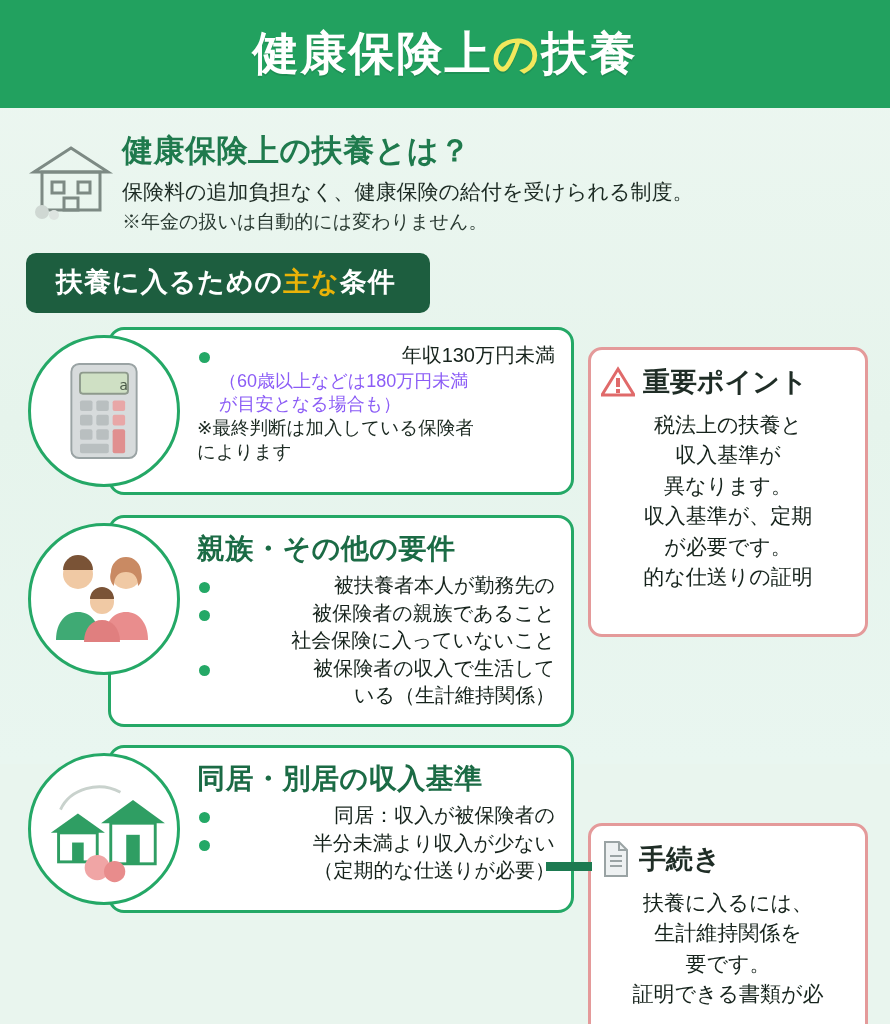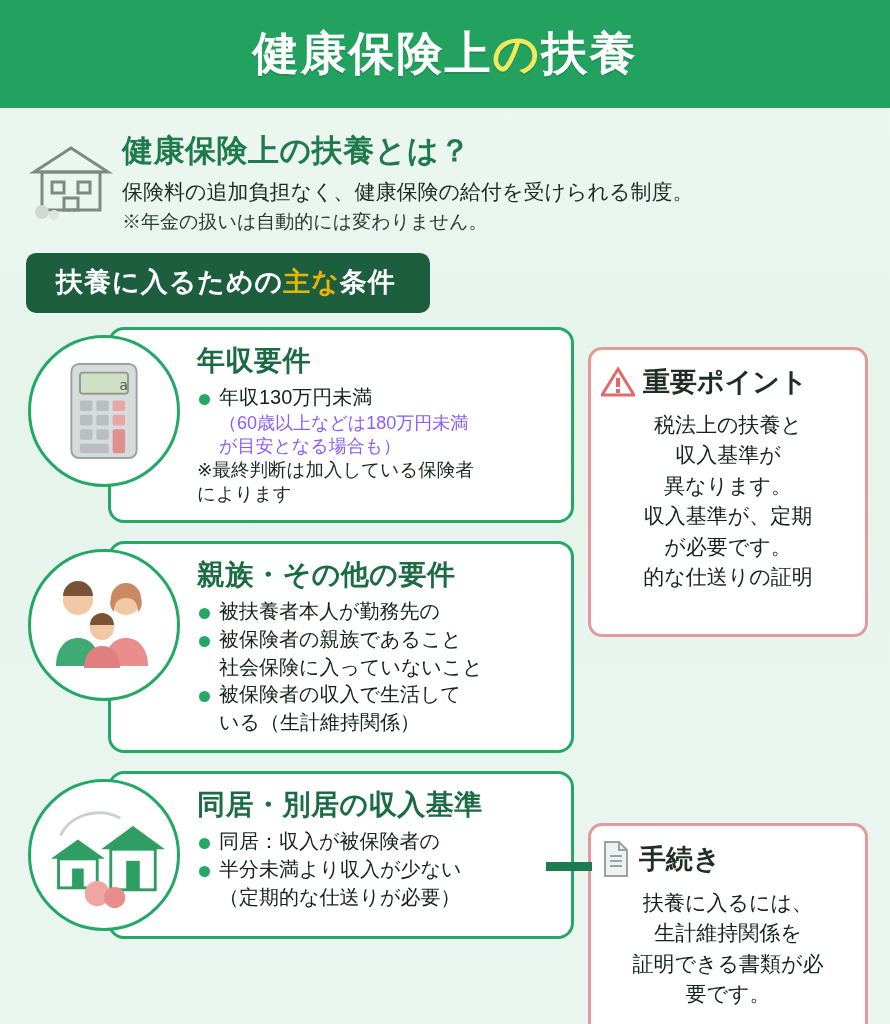--- a/index.html
+++ b/index.html
@@ -118,21 +118,21 @@
     padding: 12px 16px 14px 86px;
     min-height: 168px;
   }
   .card-title {
     font-size: 28px;
     font-weight: bold;
     color: #1b6b45;
     margin-bottom: 4px;
     letter-spacing: .5px;
   }
-  .bullet-list { list-style: none; }
+  .bullet-list { list-style: none; text-align: right; }
   .bullet-list > li {
     font-size: 20px;
     color: #16231c;
     line-height: 1.33;
     position: relative;
     padding-left: 22px;
     margin-bottom: 1px;
   }
   .bullet-list > li.dot::before {
     content: "";
@@ -253,21 +253,20 @@
               <rect x="42" y="59" width="13" height="11" rx="2"></rect>
               <rect x="59" y="59" width="13" height="11" rx="2" fill="#e8a7a7"></rect>
               <rect x="25" y="74" width="13" height="11" rx="2"></rect>
               <rect x="42" y="74" width="13" height="11" rx="2"></rect>
               <rect x="59" y="74" width="13" height="25" rx="2" fill="#e08f8f"></rect>
               <rect x="25" y="89" width="30" height="10" rx="2"></rect>
             </g>
           </svg>
         </div>
         <div class="card-body">
-          <div class="card-title">年収要件</div>
           <ul class="bullet-list">
             <li class="dot">年収130万円未満</li>
           </ul>
           <div class="sub">（60歳以上などは180万円未満</div>
           <div class="sub">が目安となる場合も）</div>
           <div class="note">※最終判断は加入している保険者</div>
           <div class="note">によります</div>
         </div>
       </div>
 
@@ -363,22 +362,22 @@
                 <line x1="9" y1="21" x2="21" y2="21"></line>
                 <line x1="9" y1="26" x2="21" y2="26"></line>
               </g>
             </svg>
           </span>
           <span class="side-title">手続き</span>
         </div>
         <div class="side-text">
           <div>扶養に入るには、</div>
           <div>生計維持関係を</div>
+          <div>要です。</div>
           <div>証明できる書類が必</div>
-          <div>要です。</div>
         </div>
       </div>
 
     </div>
   </div>
 
   <div class="connector"></div>
 
 </div>
 

